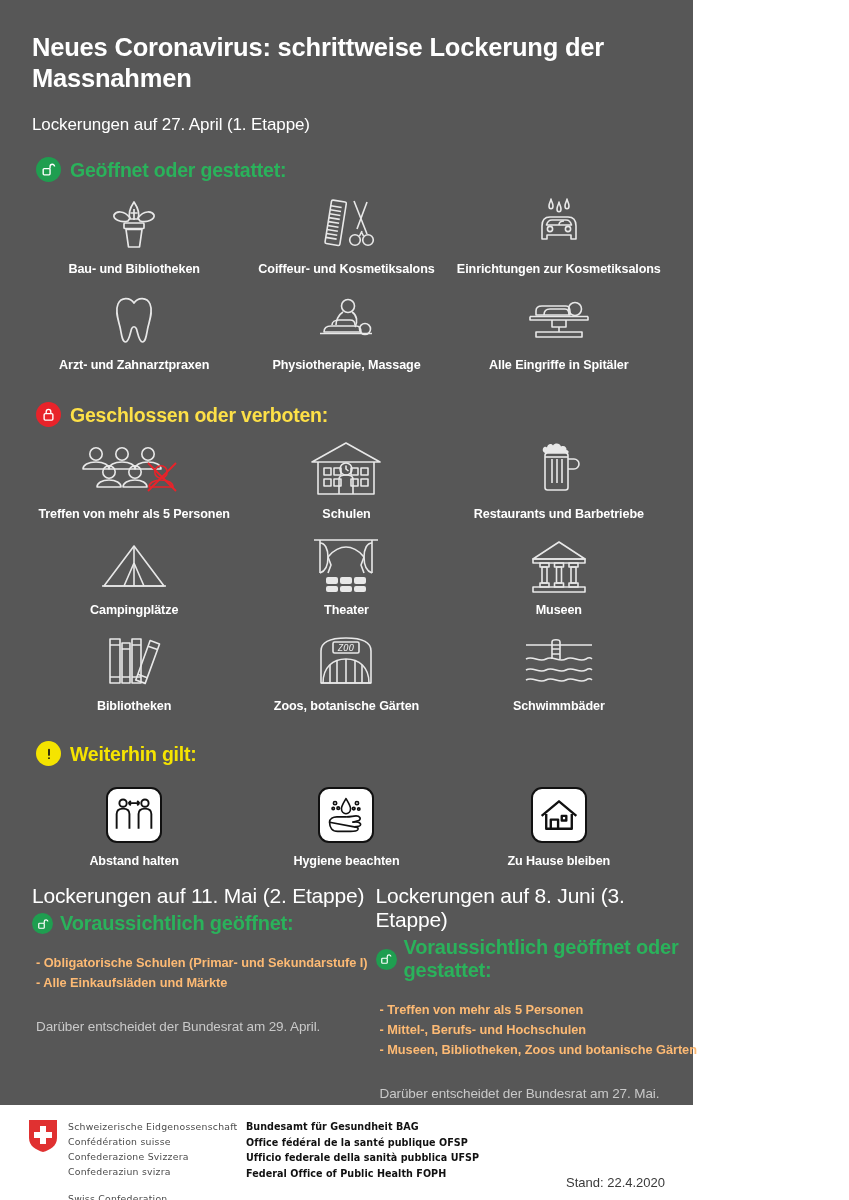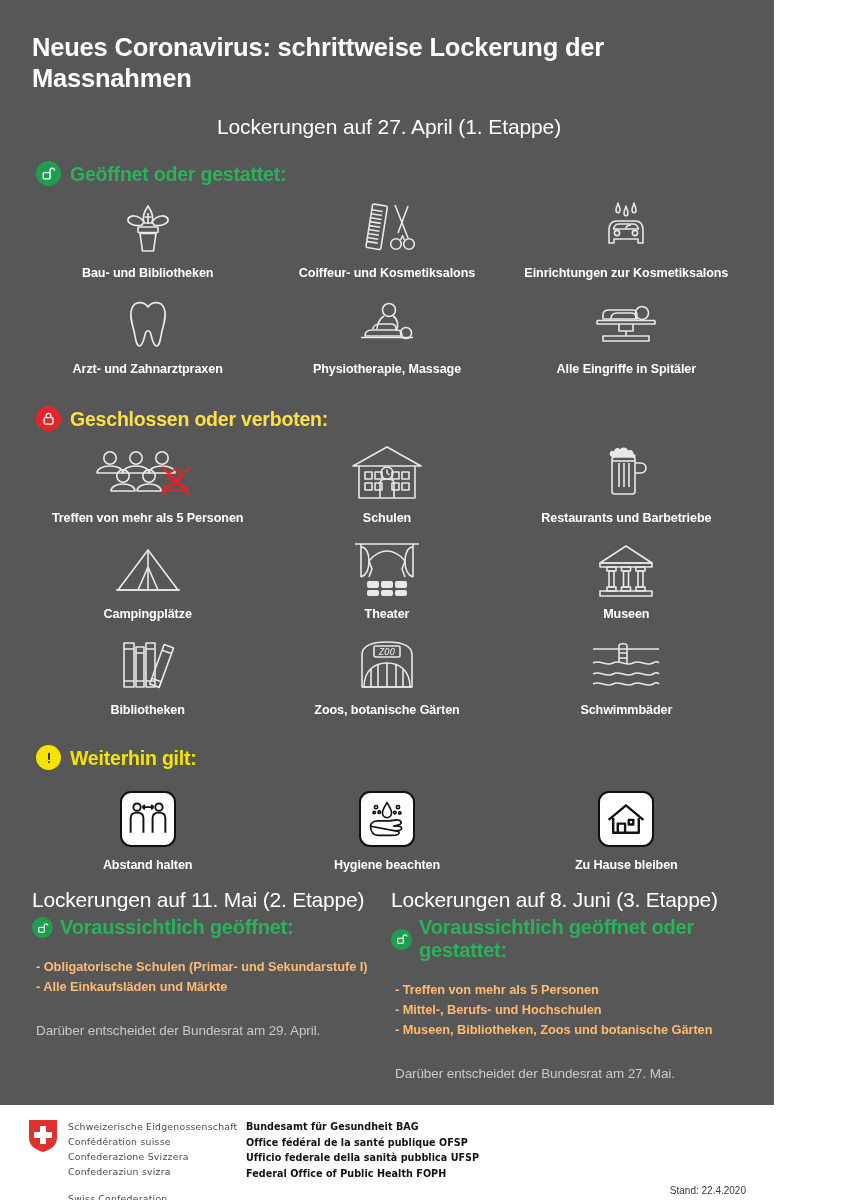--- a/index.html
+++ b/index.html
@@ -3,21 +3,21 @@
 <meta charset="utf-8">
 <style>
   * { box-sizing: border-box; margin: 0; padding: 0; }
   html, body {
     width: 849px; height: 1200px;
     font-family: "Liberation Sans", sans-serif;
     background: #ffffff;
     overflow: hidden;
   }
   .poster {
-    width: 774px; height: 1200px;
+    width: 693px; height: 1200px;
     position: relative;
     background: #575757;
     display: flex; flex-direction: column;
   }
   .body-area {
     flex: 1 1 auto;
     padding: 26px 28px 0 28px;
     position: relative;
   }
 
@@ -25,25 +25,24 @@
   .main-title {
     color: #ffffff;
     font-size: 25.5px;
     font-weight: bold;
     letter-spacing: -0.2px;
     line-height: 1.2;
     margin: 6px 0 0 4px;
   }
   .sub-title {
     color: #ffffff;
-    font-size: 21px;
+    font-size: 17px;
     font-weight: 400;
     margin: 22px 0 8px 4px;
     letter-spacing: -0.1px;
-    text-align: center;
   }
 
   
   .section-head {
     display: flex;
     align-items: flex-end;
     gap: 9px;
     margin: 22px 0 6px 8px;
   }
   .badge {
@@ -179,22 +178,22 @@
   .office-names {
     font-size: 9.6px;
     color: #111;
     font-weight: bold;
     line-height: 1.63;
     letter-spacing: 0.05px;
     font-family: "DejaVu Sans", sans-serif;
   }
   .stand {
     position: absolute;
-    right: 28px; bottom: 4px;
-    font-size: 10px;
+    right: 28px; bottom: 10px;
+    font-size: 13px;
     color: #3a3a3a;
   }
 </style>
 </head>
 <body>
 
 <div class="poster">
 
   <div class="body-area">
 

